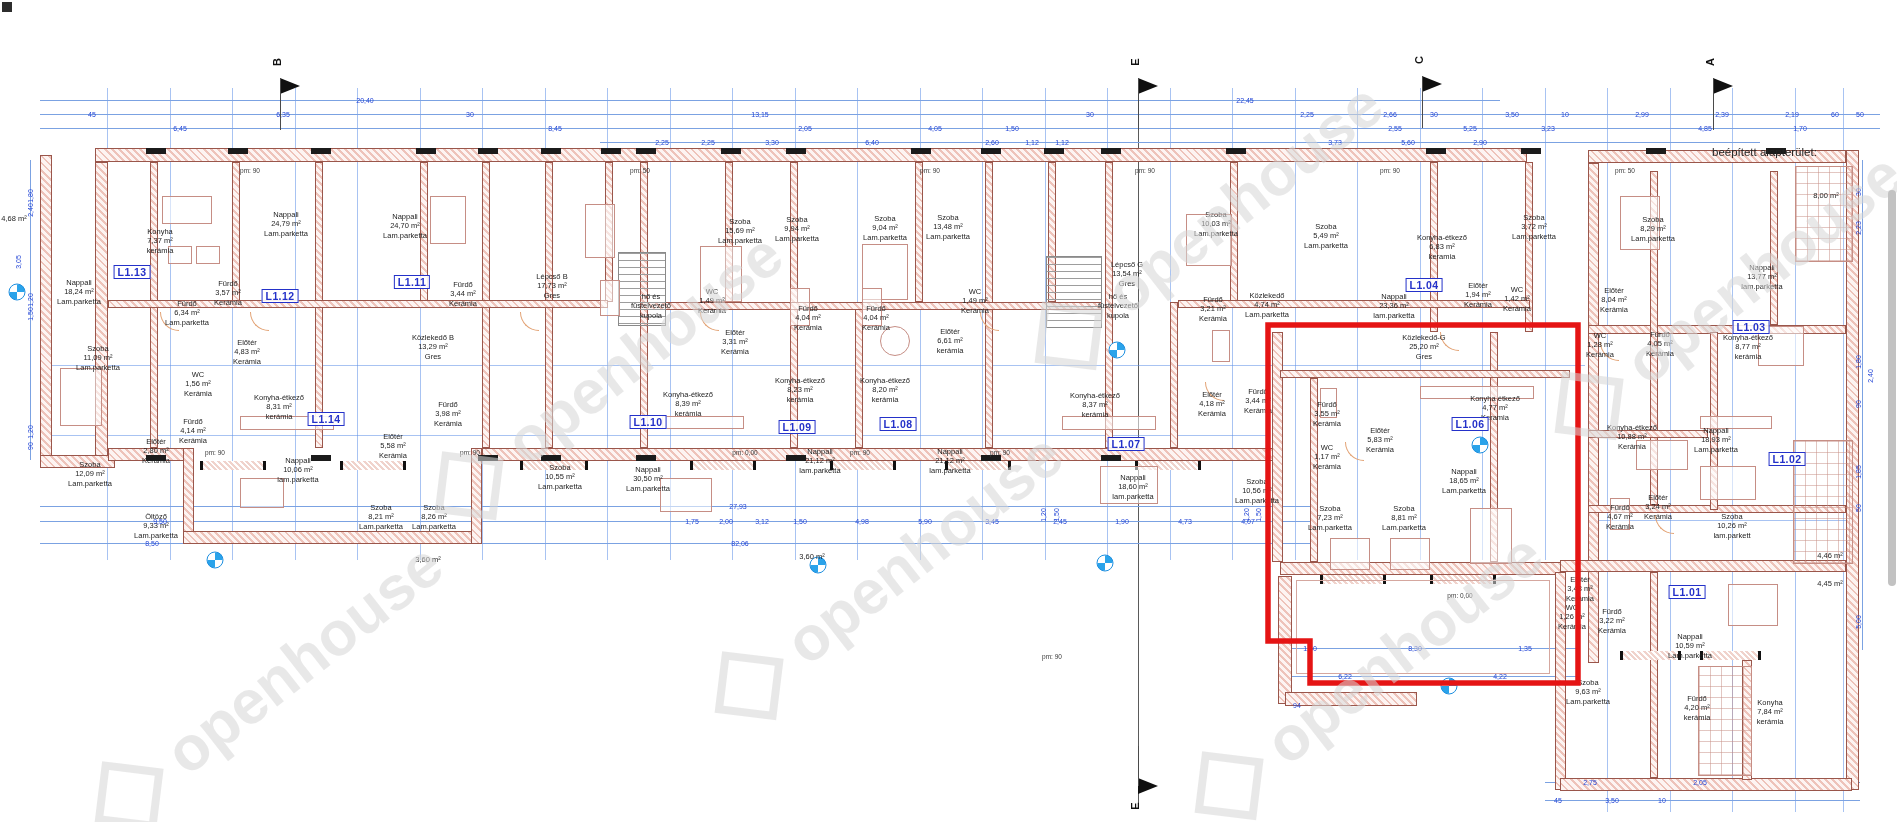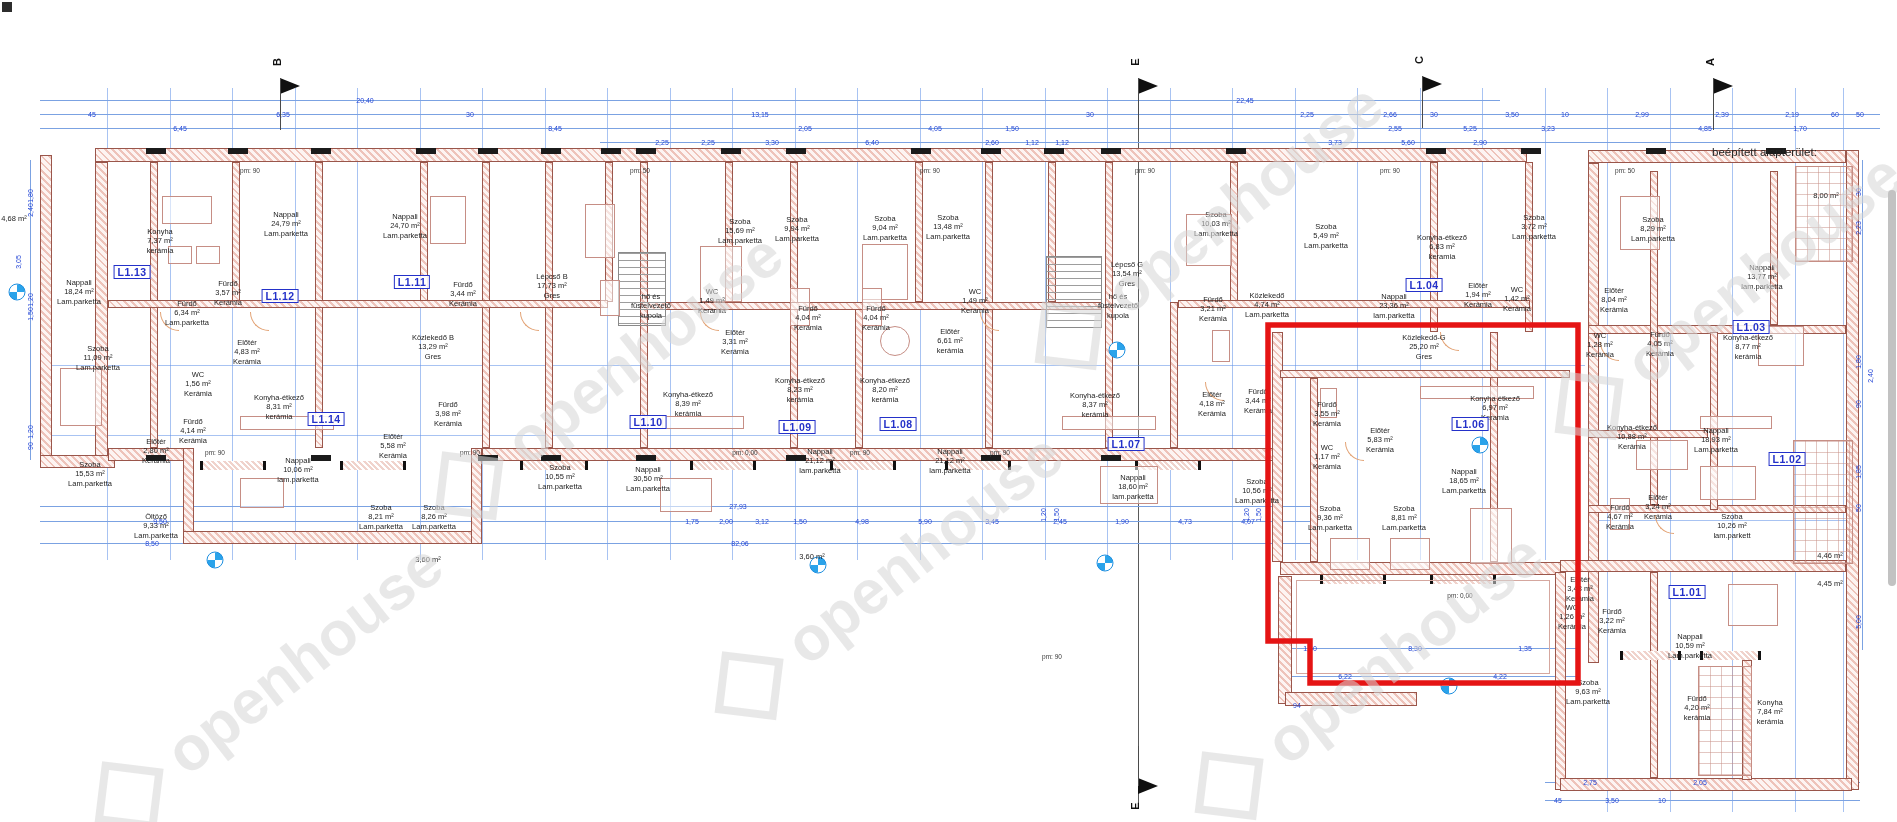--- a/index.html
+++ b/index.html
@@ -321,21 +321,21 @@
         <span>4,14 m²</span>
         <span>Kerámia</span>
       </div>
       <div class="room" style="left: 156px; top: 451px;">
         <span>Előtér</span>
         <span>2,80 m²</span>
         <span>Kerámia</span>
       </div>
       <div class="room" style="left: 90px; top: 474px;">
         <span>Szoba</span>
-        <span>15,53 m²</span>
+        <span>12,09 m²</span>
         <span>Lam.parketta</span>
       </div>
       <div class="room" style="left: 156px; top: 526px;">
         <span>Öltöző</span>
         <span>9,33 m²</span>
         <span>Lam.parketta</span>
       </div>
       <div class="room" style="left: 393px; top: 347px; margin-left: 40px;">
         <span>Közlekedő B</span>
         <span>13,29 m²</span>
@@ -551,21 +551,21 @@
         <span>8,29 m²</span>
         <span>Lam.parketta</span>
       </div>
       <div class="room" style="left: 1424px; top: 347px;">
         <span>Közlekedő-G</span>
         <span>25,20 m²</span>
         <span>Gres</span>
       </div>
       <div class="room" style="left: 1495px; top: 408px;">
         <span>Konyha étkező</span>
-        <span>6,97 m²</span>
+        <span>4,77 m²</span>
         <span>Keramia</span>
       </div>
       <div class="room" style="left: 1464px; top: 481px;">
         <span>Nappali</span>
         <span>18,65 m²</span>
         <span>Lam.parketta</span>
       </div>
       <div class="room" style="left: 1380px; top: 440px;">
         <span>Előtér</span>
         <span>5,83 m²</span>
@@ -576,21 +576,21 @@
         <span>3,55 m²</span>
         <span>Kerámia</span>
       </div>
       <div class="room" style="left: 1327px; top: 457px;">
         <span>WC</span>
         <span>1,17 m²</span>
         <span>Kerámia</span>
       </div>
       <div class="room" style="left: 1330px; top: 518px;">
         <span>Szoba</span>
-        <span>9,36 m²</span>
+        <span>7,23 m²</span>
         <span>Lam.parketta</span>
       </div>
       <div class="room" style="left: 1404px; top: 518px;">
         <span>Szoba</span>
         <span>8,81 m²</span>
         <span>Lam.parketta</span>
       </div>
       <div class="room" style="left: 1614px; top: 300px;">
         <span>Előtér</span>
         <span>8,04 m²</span>

